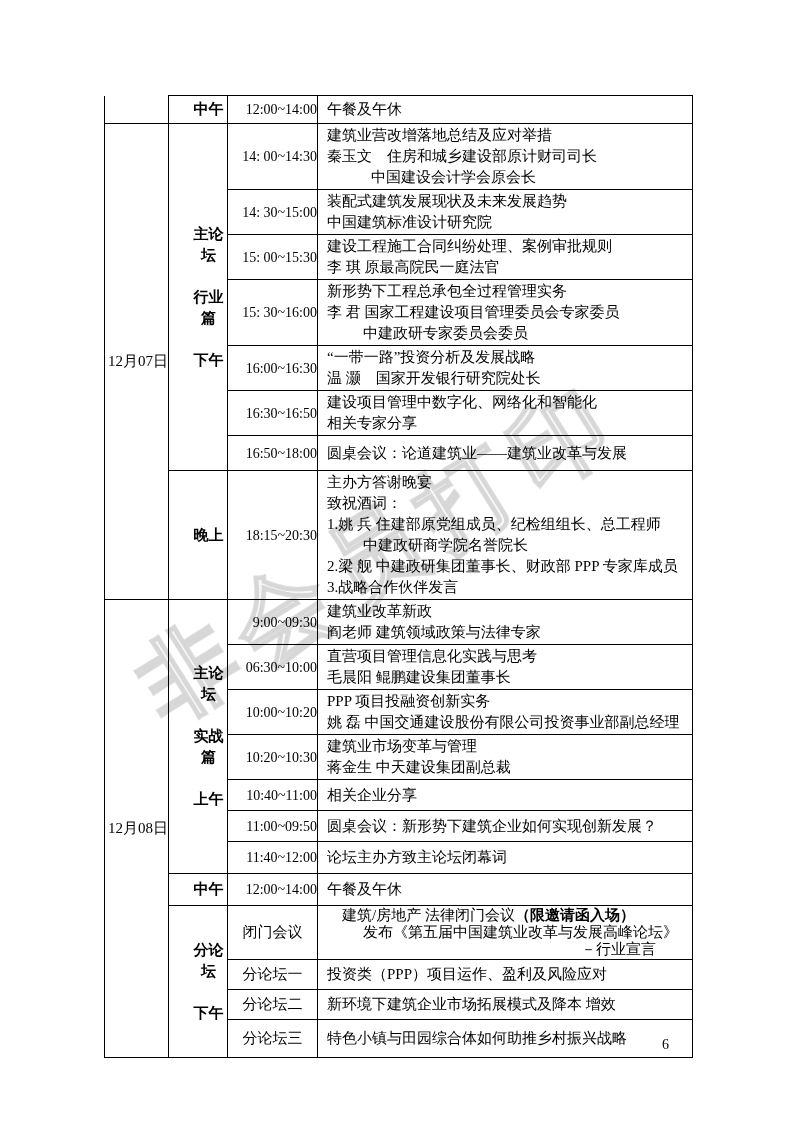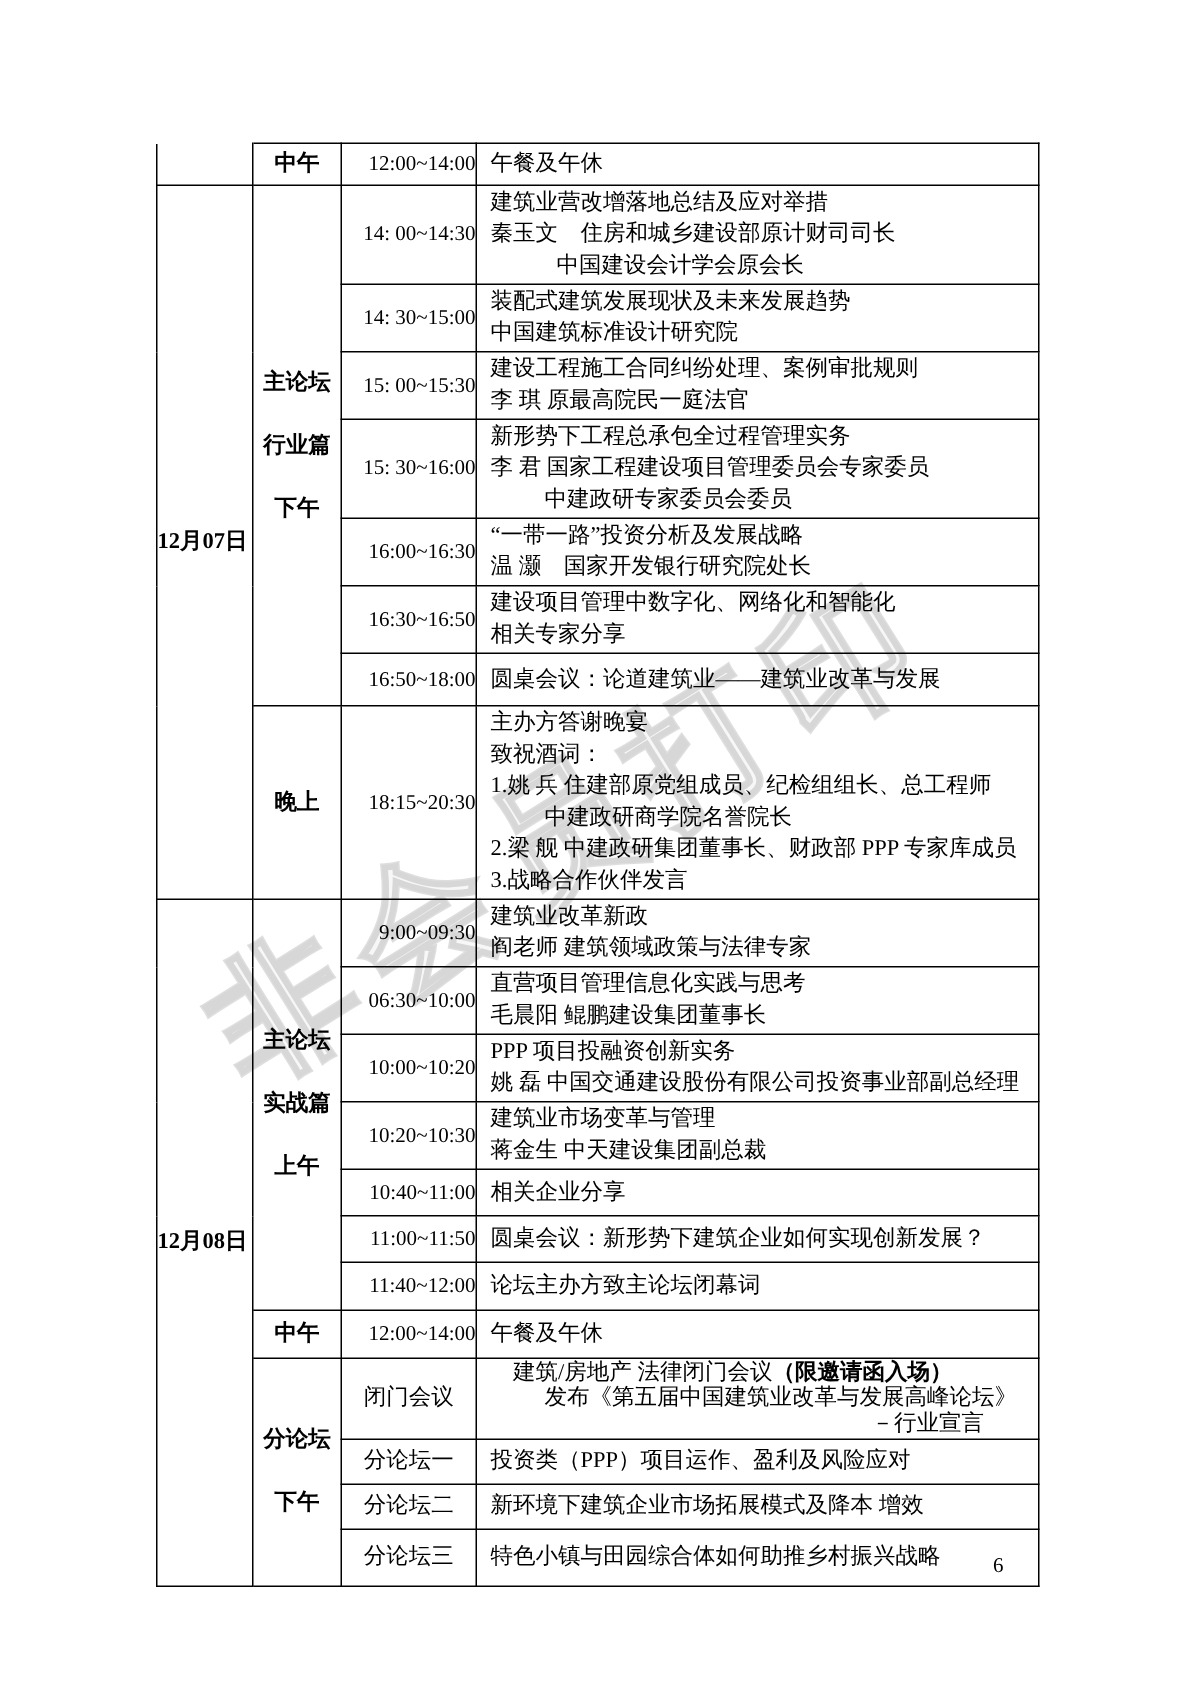--- a/index.html
+++ b/index.html
@@ -17,22 +17,22 @@
   }
   table.schedule{
     position:absolute;left:104px;top:95px;width:588px;
     border-collapse:collapse;table-layout:fixed;
   }
   .schedule td{
     border:1px solid #000;padding:0;vertical-align:middle;
     font-size:15px;line-height:21px;overflow:hidden;
   }
   .c1{width:64px;}.c2{width:59px;}.c3{width:90px;}.c4{width:375px;}
-  td.datecell{text-align:left;font-weight:bold;}
-  td.sess{text-align:center;font-weight:bold;}
+  td.datecell{text-align:right;font-weight:normal;}
+  td.sess{text-align:center;font-weight:bold;padding-left:21px;}
   td.plainsess{text-align:center;font-weight:normal;}
   td.time{text-align:right;font-size:14px;white-space:nowrap;}
   td.content{padding:1px 6px 1px 9px;text-align:left;}
   .stack div{margin:21px 0;line-height:21px;}
   .ln{display:block;}
   .ind-sm{padding-left:21px;}
   .ind-md{padding-left:36px;}
   .ind-lg{padding-left:44px;}
   .alr{text-align:right;padding-right:30px;}
   .b-inline{font-weight:bold;}
@@ -168,21 +168,21 @@
         <span class="ln">蒋金生 中天建设集团副总裁</span>
       </td>
     </tr>
     <tr style="height:31px;padding-left:24px;">
       <td class="time">10:40~11:00</td>
       <td class="content">
         <span class="ln">相关企业分享</span>
       </td>
     </tr>
     <tr style="height:31px;">
-      <td class="time">11:00~11:50</td>
+      <td class="time">11:00~09:50</td>
       <td class="content">
         <span class="ln">圆桌会议：新形势下建筑企业如何实现创新发展？</span>
       </td>
     </tr>
     <tr style="height:32px;">
       <td class="time">11:40~12:00</td>
       <td class="content">
         <span class="ln">论坛主办方致主论坛闭幕词</span>
       </td>
     </tr>

